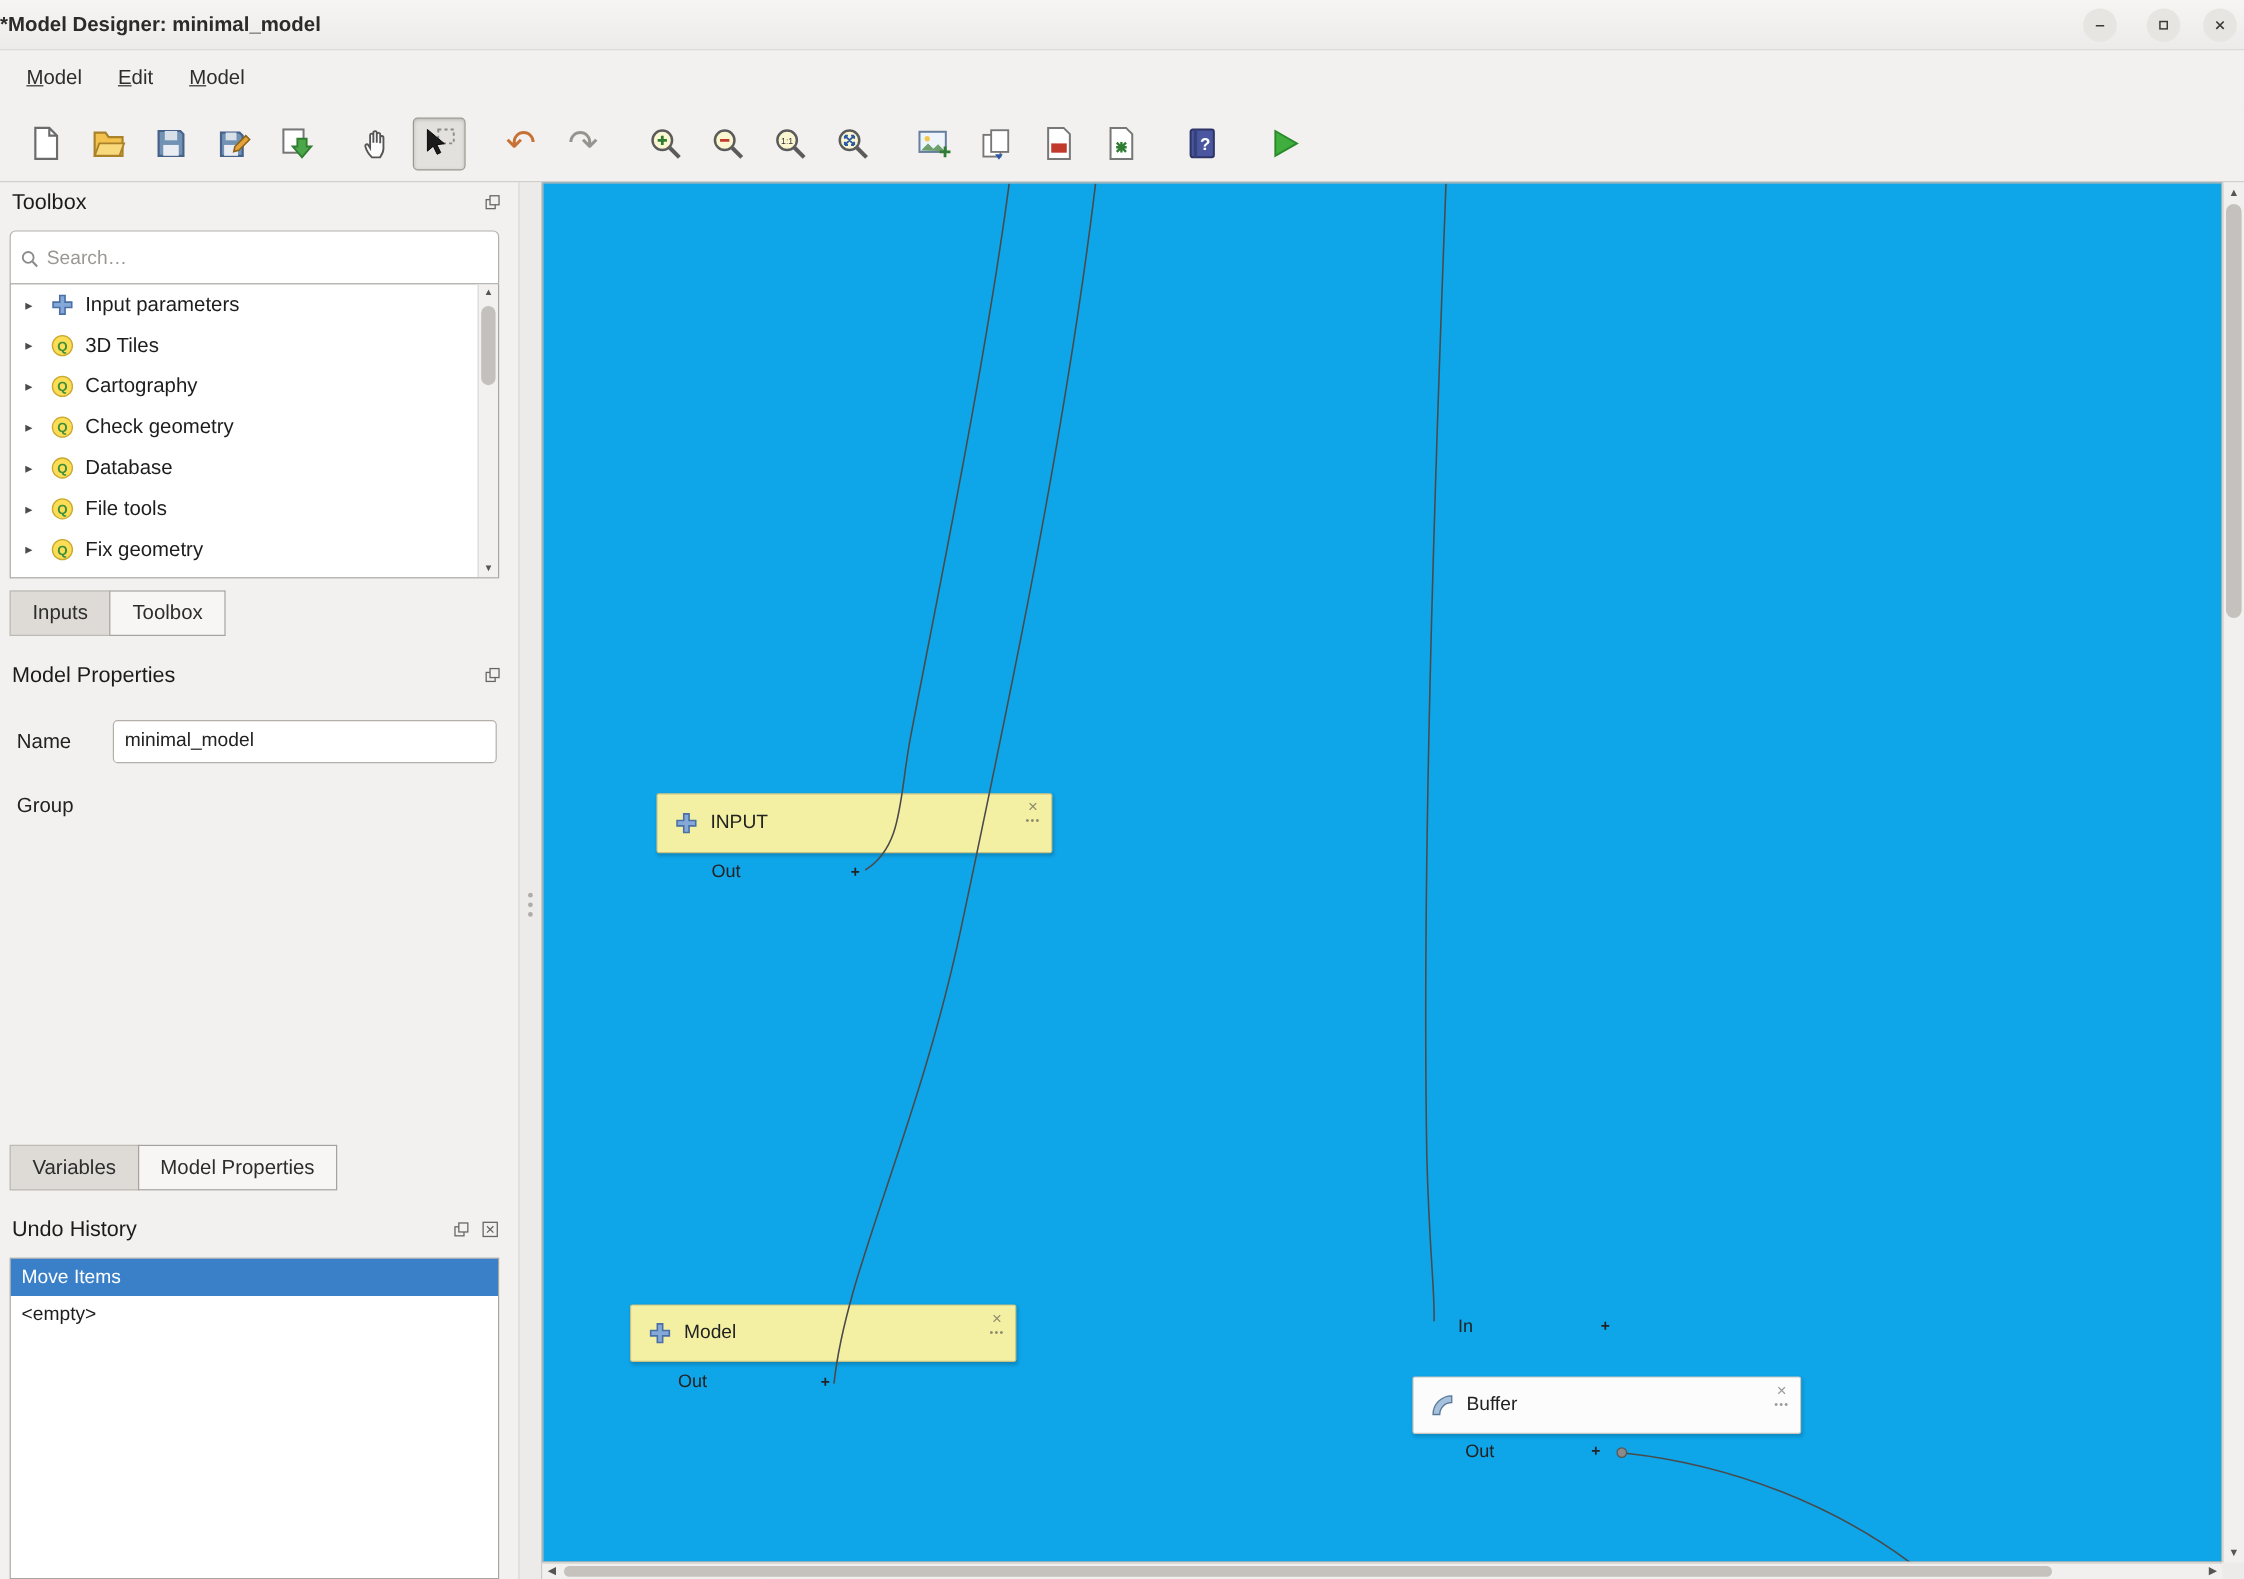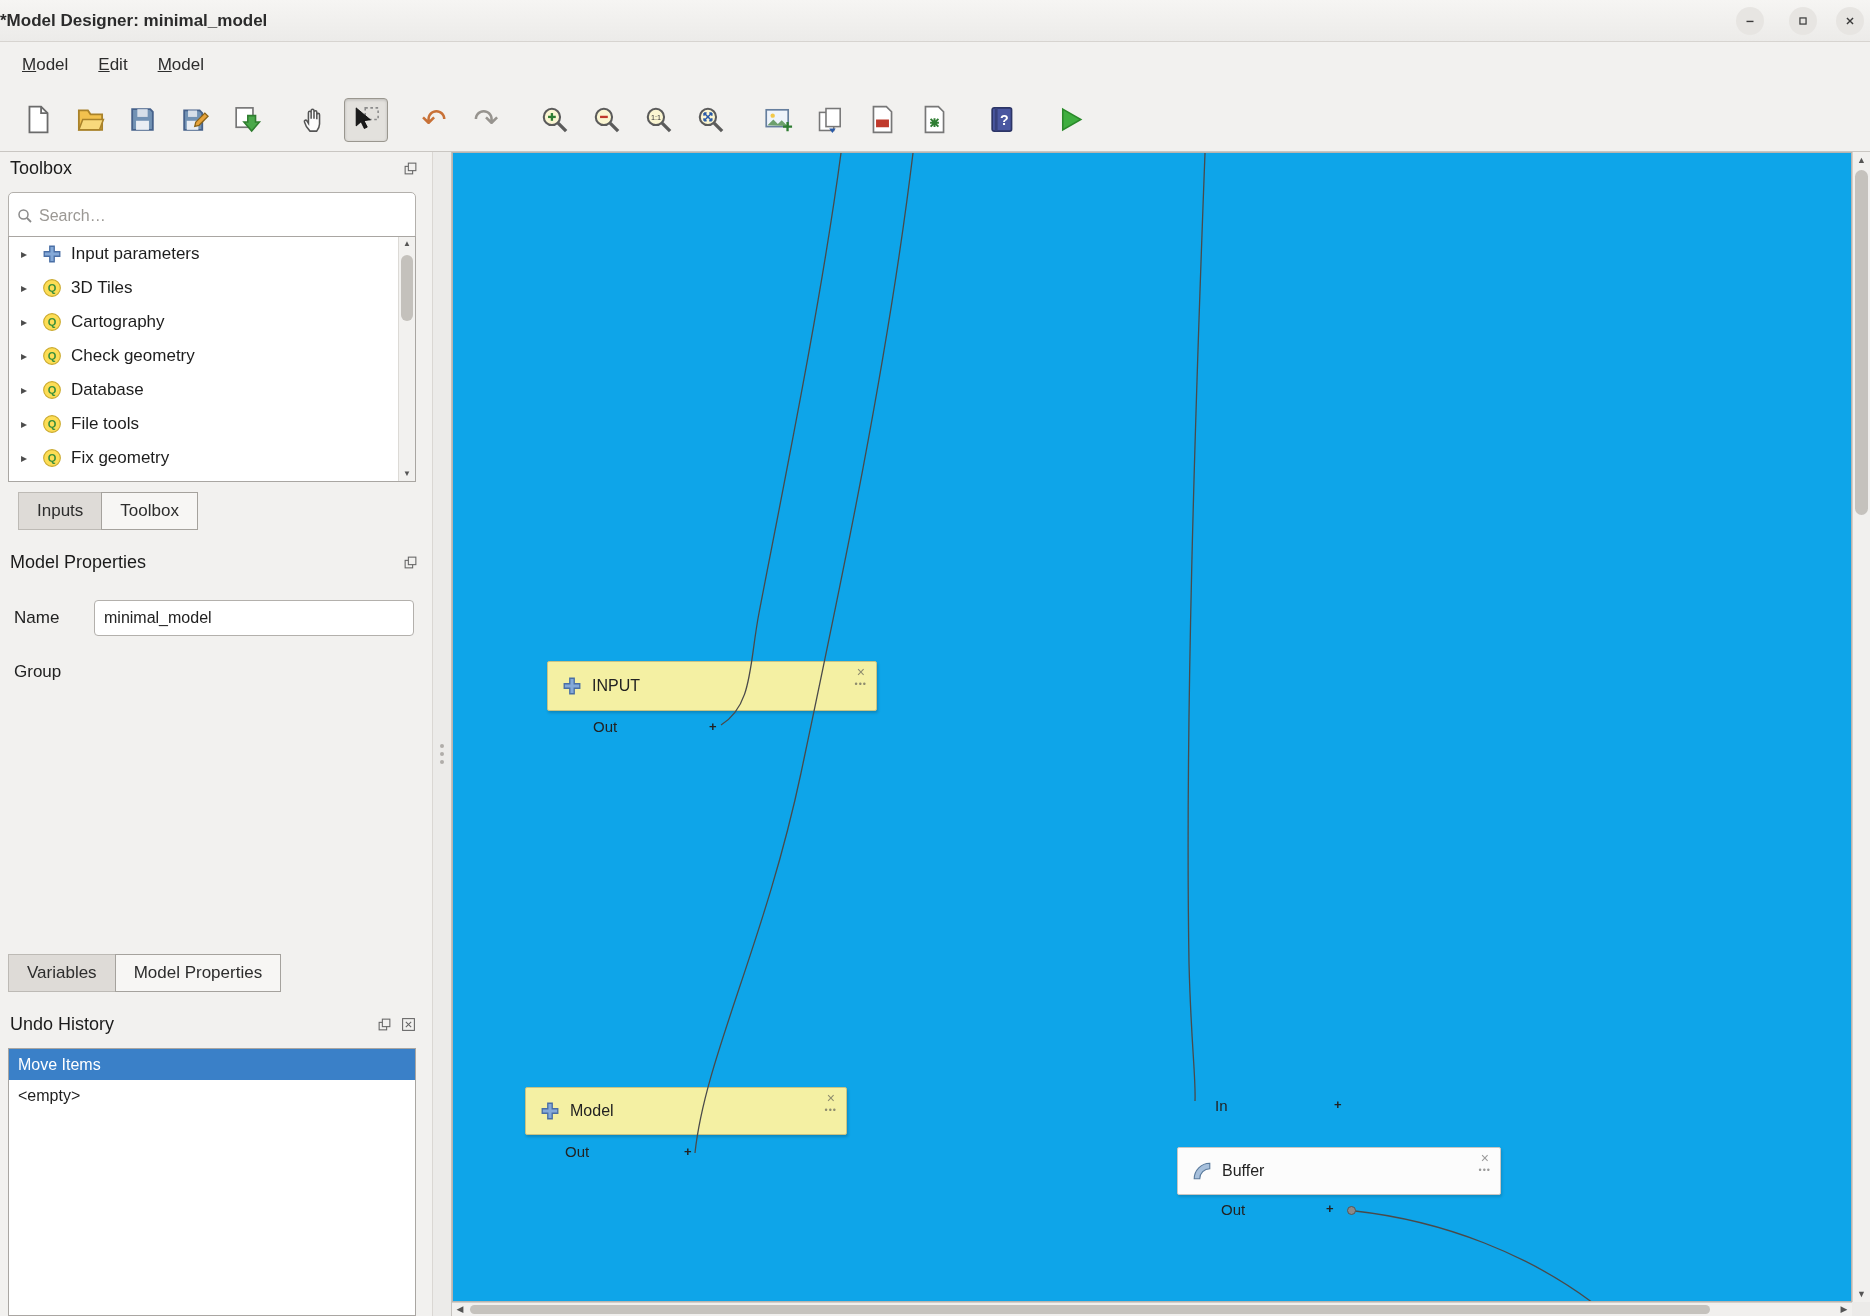--- a/index.html
+++ b/index.html
@@ -332,21 +332,21 @@
         </svg>
       <span>Fix geometry</span>
     </div>
     <div class="tree-scroll">
       <div class="sarrow">▲</div>
       <div class="sthumb"></div>
       <div class="sarrow bottom">▼</div>
     </div>
   </div>
 
-  <div class="tabs" style="left:8px; top:340px;margin-left:10px;">
+  <div class="tabs" style="left:8px; top:340px;">
     <div class="tab">Inputs</div>
     <div class="tab active">Toolbox</div>
   </div>
 
   <div class="panel-header" style="top:400px;">Model Properties</div>
   <div class="hicon" style="right:14px; top:403px;">
     <svg viewBox="0 0 14 14">
         <rect x="2" y="5" width="7" height="7" fill="none" stroke="#666"></rect>
         <rect x="5" y="2" width="7" height="7" fill="#f2f1ef" stroke="#666"></rect>
       </svg>

